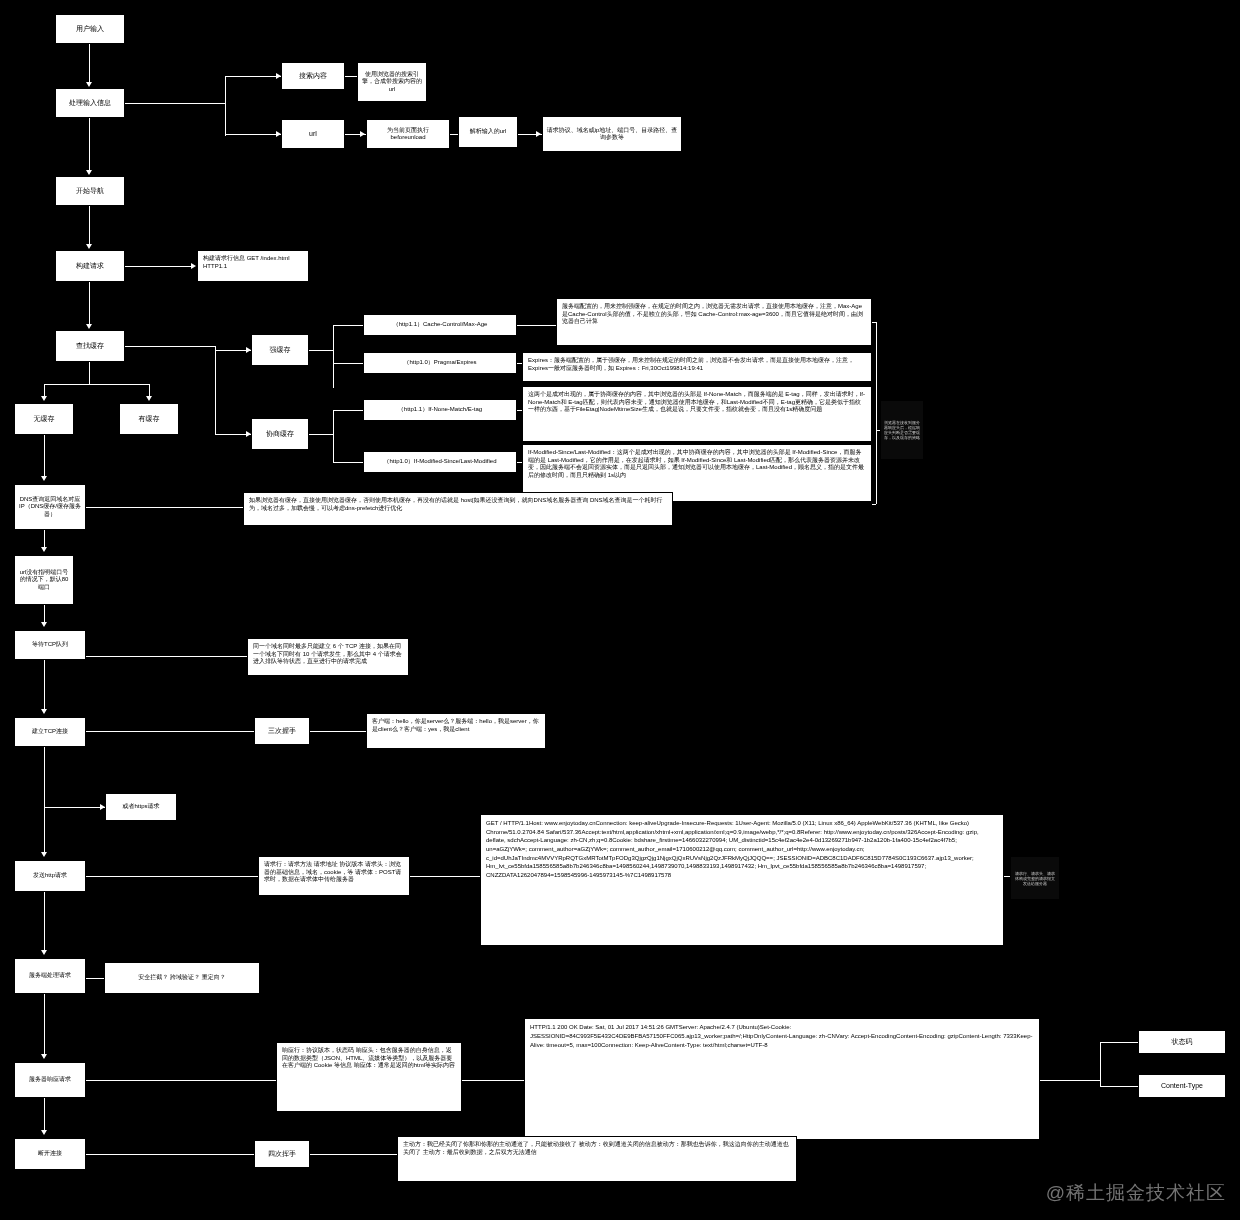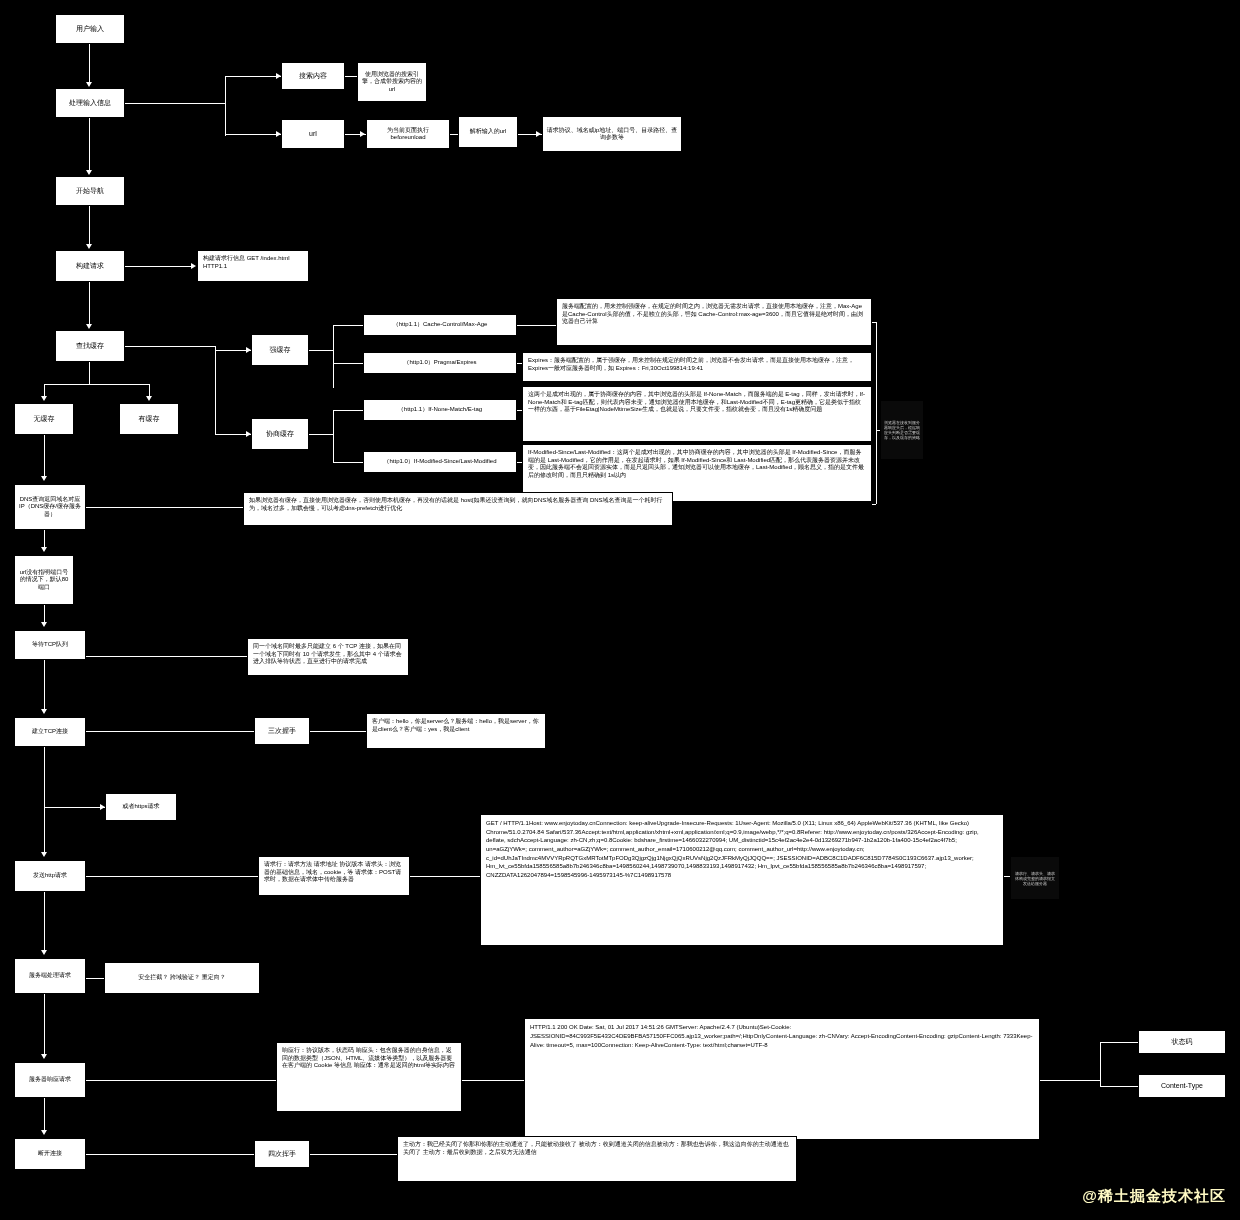--- a/index.html
+++ b/index.html
@@ -59,24 +59,23 @@
     border-color: #ffffff transparent transparent transparent;
   }
   .arrow.right {
     border-width: 3px 0 3px 5px;
     border-color: transparent transparent transparent #ffffff;
   }
   #watermark {
     position: absolute;
     right: 14px;
     bottom: 14px;
-    color: #fef9c3;
-    font-size: 15px;
+    color: #737373;
+    font-size: 19px;
     letter-spacing: 1px;
-    font-weight: bold;
   }
 </style>
 </head>
 <body>
 
 <div id="canvas">
 
   <div class="edge v" style="left:89px; top:44px; height:40px;"></div>
   <div class="arrow down" style="left:86px; top:82px;"></div>
 

